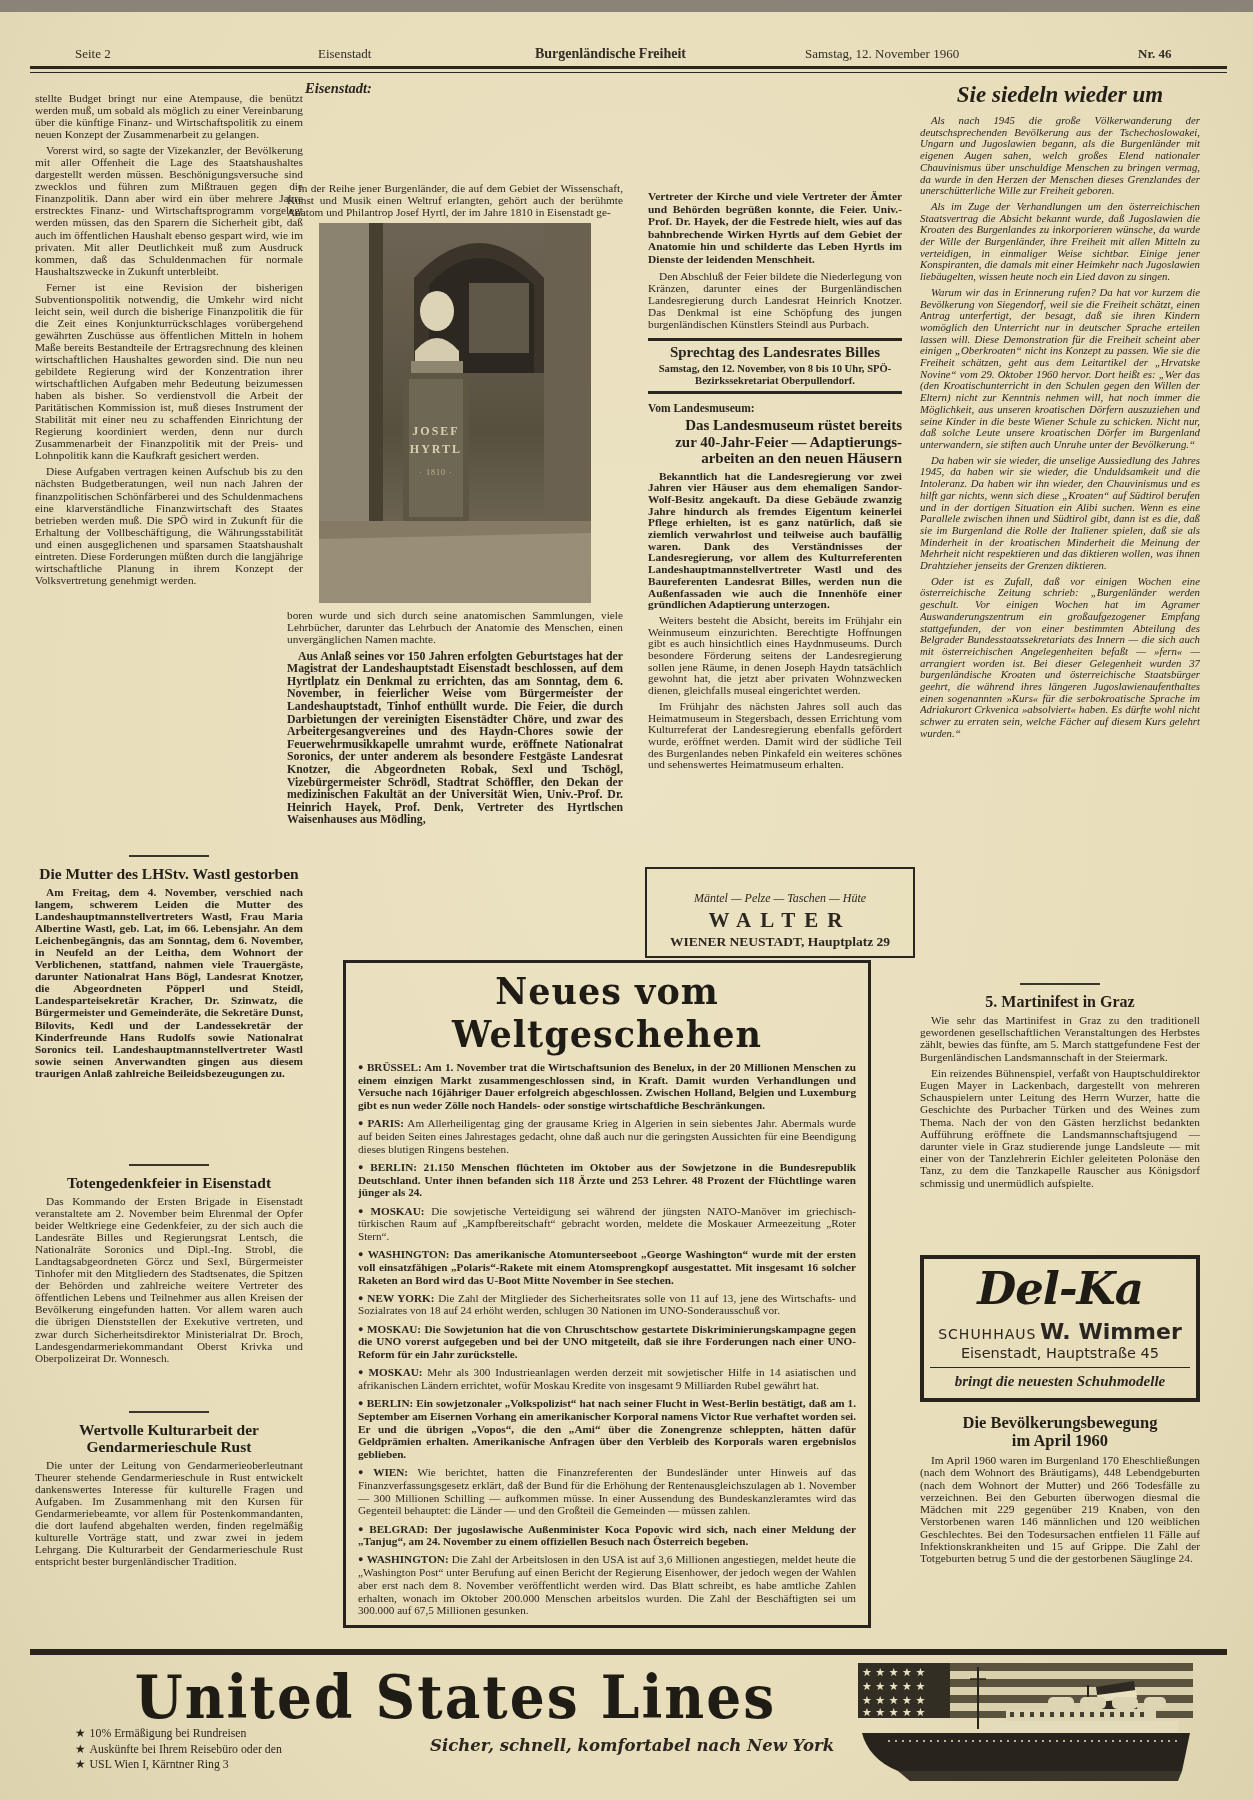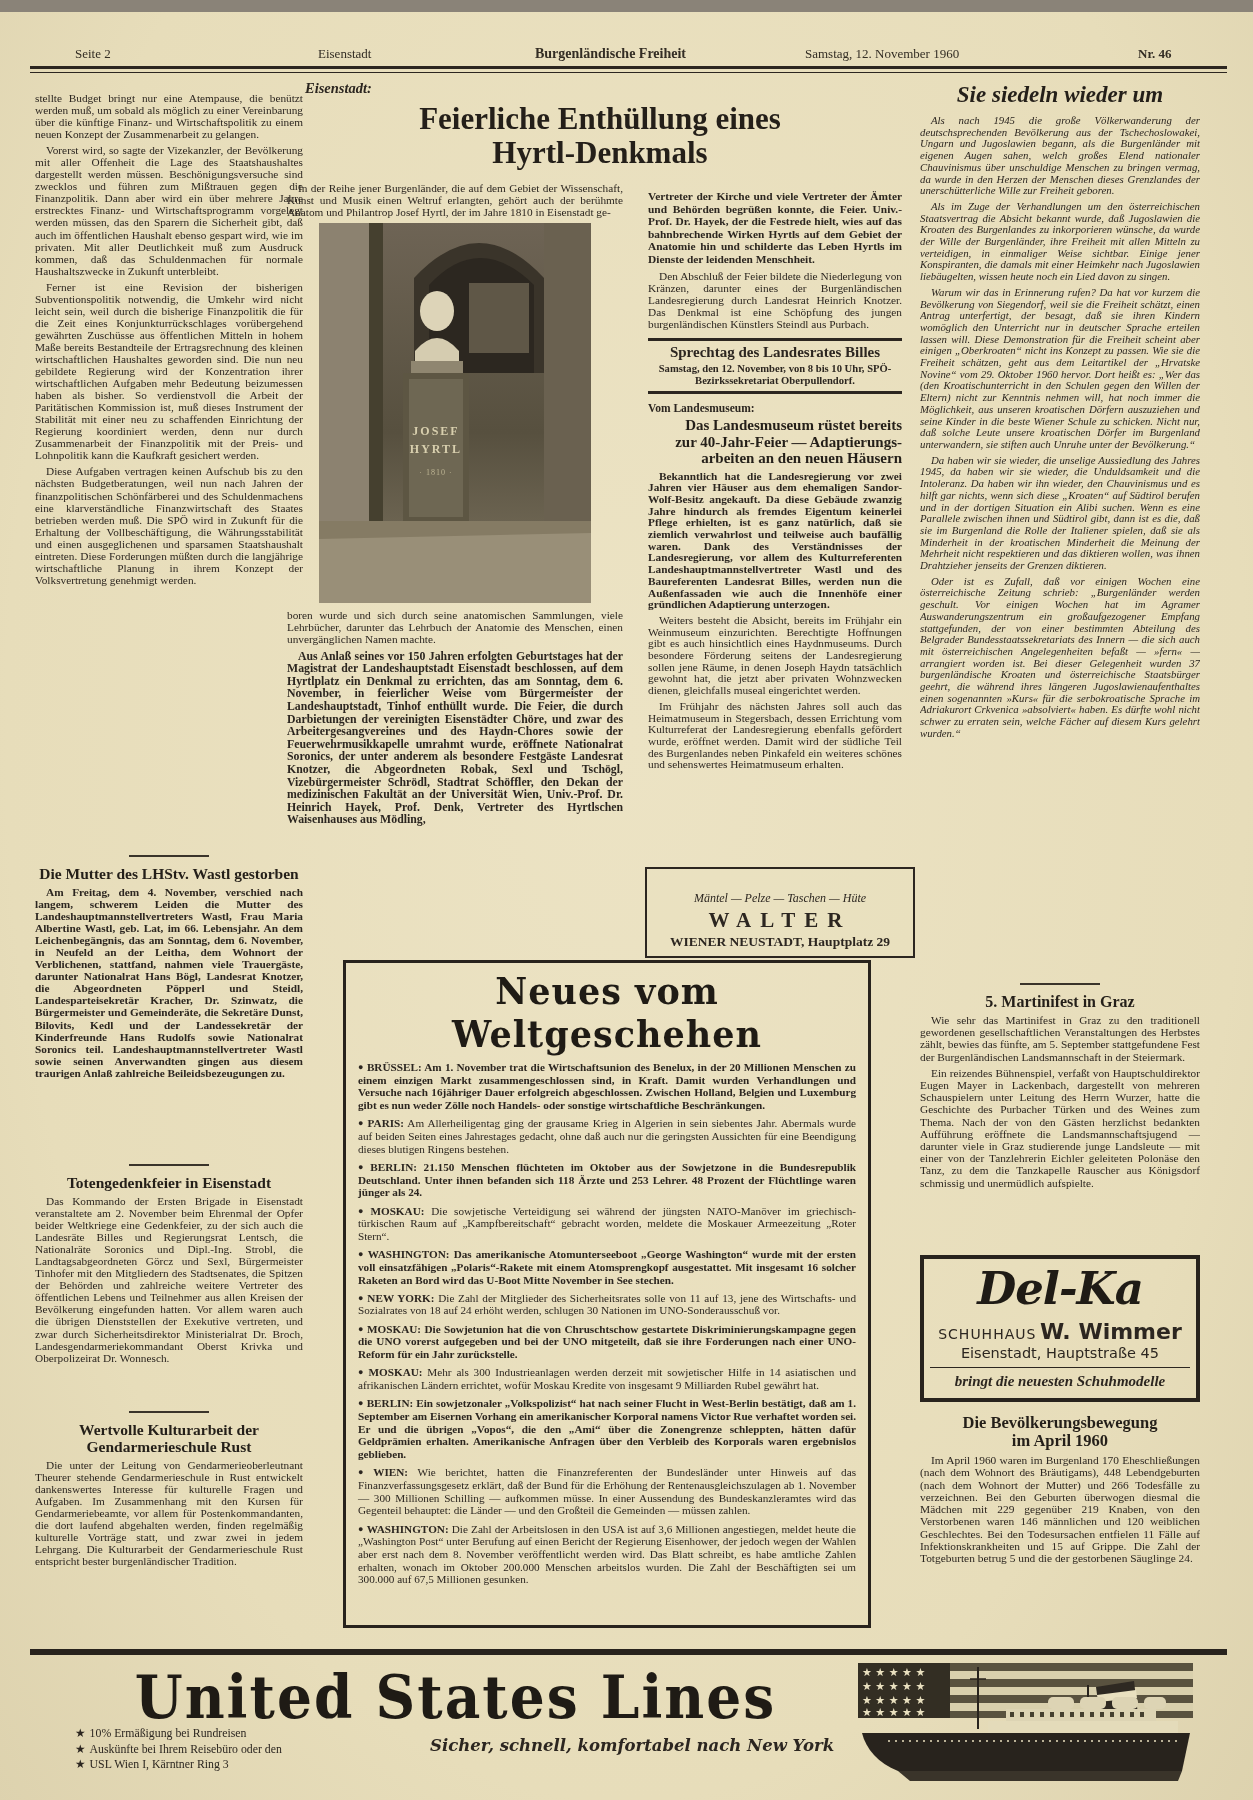--- a/index.html
+++ b/index.html
@@ -105,24 +105,20 @@
       <p class="body-txt ind">Das Kommando der Ersten Brigade in Eisenstadt veranstaltete am 2. November beim Ehrenmal der Opfer beider Weltkriege eine Gedenkfeier, zu der sich auch die Landesräte Billes und Regierungsrat Lentsch, die Nationalräte Soronics und Dipl.-Ing. Strobl, die Landtagsabgeordneten Görcz und Sexl, Bürgermeister Tinhofer mit den Mitgliedern des Stadtsenates, die Spitzen der Behörden und zahlreiche weitere Vertreter des öffentlichen Lebens und Teilnehmer aus allen Kreisen der Bevölkerung eingefunden hatten. Vor allem waren auch die übrigen Dienststellen der Exekutive vertreten, und zwar durch Sicherheitsdirektor Ministerialrat Dr. Broch, Landesgendarmeriekommandant Oberst Krivka und Oberpolizeirat Dr. Wonnesch.</p>
     </div>
     <div class="sep"></div>
     <div class="block" style="height:192px;">
       <div class="art-head">Wertvolle Kulturarbeit der Gendarmerieschule Rust</div>
       <p class="body-txt ind">Die unter der Leitung von Gendarmerieoberleutnant Theurer stehende Gendarmerieschule in Rust entwickelt dankenswertes Interesse für kulturelle Fragen und Aufgaben. Im Zusammenhang mit den Kursen für Gendarmeriebeamte, vor allem für Postenkommandanten, die dort laufend abgehalten werden, finden regelmäßig kulturelle Vorträge statt, und zwar zwei in jedem Lehrgang. Die Kulturarbeit der Gendarmerieschule Rust entspricht bester burgenländischer Tradition.</p>
     </div>
   </div>
 
   <div id="hyrtl-kicker" class="abs">Eisenstadt:</div>
-  <div id="hyrtl-headline" class="abs headline">
-    <div>Feierliche Enthüllung eines</div>
-    <div>Hyrtl-Denkmals</div>
-  </div>
 
   <div id="hyrtl-col2" class="abs">
     <p class="body-txt ind">In der Reihe jener Burgenländer, die auf dem Gebiet der Wissenschaft, Kunst und Musik einen Weltruf erlangten, gehört auch der berühmte Anatom und Philantrop Josef Hyrtl, der im Jahre 1810 in Eisenstadt ge-</p>
     <svg id="photo" width="272" height="380" viewBox="0 0 272 380">
       <defs>
         <linearGradient id="pg" x1="0" y1="0" x2="0" y2="1">
           <stop offset="0" stop-color="#6e6455"></stop>
             <stop offset="0.55" stop-color="#57503f"></stop>
             <stop offset="1" stop-color="#7d7460"></stop>
         </linearGradient>
@@ -180,36 +176,37 @@
     <div class="welt-item wbold"><span class="wbullet">●</span><span class="city">BRÜSSEL:</span> <span>Am 1. November trat die Wirtschaftsunion des Benelux, in der 20 Millionen Menschen zu einem einzigen Markt zusammengeschlossen sind, in Kraft. Damit wurden Verhandlungen und Versuche nach 16jähriger Dauer erfolgreich abgeschlossen. Zwischen Holland, Belgien und Luxemburg gibt es nun weder Zölle noch Handels- oder sonstige wirtschaftliche Beschränkungen.</span></div>
     <div class="welt-item"><span class="wbullet">●</span><span class="city">PARIS:</span> <span>Am Allerheiligentag ging der grausame Krieg in Algerien in sein siebentes Jahr. Abermals wurde auf beiden Seiten eines Jahrestages gedacht, ohne daß auch nur die geringsten Aussichten für eine Beendigung dieses blutigen Ringens bestehen.</span></div>
     <div class="welt-item wbold"><span class="wbullet">●</span><span class="city">BERLIN:</span> <span>21.150 Menschen flüchteten im Oktober aus der Sowjetzone in die Bundesrepublik Deutschland. Unter ihnen befanden sich 118 Ärzte und 253 Lehrer. 48 Prozent der Flüchtlinge waren jünger als 24.</span></div>
     <div class="welt-item"><span class="wbullet">●</span><span class="city">MOSKAU:</span> <span>Die sowjetische Verteidigung sei während der jüngsten NATO-Manöver im griechisch-türkischen Raum auf „Kampfbereitschaft“ gebracht worden, meldete die Moskauer Armeezeitung „Roter Stern“.</span></div>
     <div class="welt-item wbold"><span class="wbullet">●</span><span class="city">WASHINGTON:</span> <span>Das amerikanische Atomunterseeboot „George Washington“ wurde mit der ersten voll einsatzfähigen „Polaris“-Rakete mit einem Atomsprengkopf ausgestattet. Mit insgesamt 16 solcher Raketen an Bord wird das U-Boot Mitte November in See stechen.</span></div>
     <div class="welt-item"><span class="wbullet">●</span><span class="city">NEW YORK:</span> <span>Die Zahl der Mitglieder des Sicherheitsrates solle von 11 auf 13, jene des Wirtschafts- und Sozialrates von 18 auf 24 erhöht werden, schlugen 30 Nationen im UNO-Sonderausschuß vor.</span></div>
     <div class="welt-item wbold"><span class="wbullet">●</span><span class="city">MOSKAU:</span> <span>Die Sowjetunion hat die von Chruschtschow gestartete Diskriminierungskampagne gegen die UNO vorerst aufgegeben und bei der UNO mitgeteilt, daß sie ihre Forderungen nach einer UNO-Reform für ein Jahr zurückstelle.</span></div>
     <div class="welt-item"><span class="wbullet">●</span><span class="city">MOSKAU:</span> <span>Mehr als 300 Industrieanlagen werden derzeit mit sowjetischer Hilfe in 14 asiatischen und afrikanischen Ländern errichtet, wofür Moskau Kredite von insgesamt 9 Milliarden Rubel gewährt hat.</span></div>
     <div class="welt-item wbold"><span class="wbullet">●</span><span class="city">BERLIN:</span> <span>Ein sowjetzonaler „Volkspolizist“ hat nach seiner Flucht in West-Berlin bestätigt, daß am 1. September am Eisernen Vorhang ein amerikanischer Korporal namens Victor Rue verhaftet worden sei. Er und die übrigen „Vopos“, die den „Ami“ über die Zonengrenze schleppten, hätten dafür Geldprämien erhalten. Amerikanische Anfragen über den Verbleib des Korporals waren ergebnislos geblieben.</span></div>
     <div class="welt-item"><span class="wbullet">●</span><span class="city">WIEN:</span> <span>Wie berichtet, hatten die Finanzreferenten der Bundesländer unter Hinweis auf das Finanzverfassungsgesetz erklärt, daß der Bund für die Erhöhung der Rentenausgleichszulagen ab 1. November — 300 Millionen Schilling — aufkommen müsse. In einer Aussendung des Bundeskanzleramtes wird das Gegenteil behauptet: die Länder — und den Großteil die Gemeinden — müssen zahlen.</span></div>
+    <div class="welt-item wbold"><span class="wbullet">●</span><span class="city">BELGRAD:</span> <span>Der jugoslawische Außenminister Koca Popovic wird sich, nach einer Meldung der „Tanjug“, am 24. November zu einem offiziellen Besuch nach Österreich begeben.</span></div>
     <div class="welt-item"><span class="wbullet">●</span><span class="city">WASHINGTON:</span> <span>Die Zahl der Arbeitslosen in den USA ist auf 3,6 Millionen angestiegen, meldet heute die „Washington Post“ unter Berufung auf einen Bericht der Regierung Eisenhower, der jedoch wegen der Wahlen aber erst nach dem 8. November veröffentlicht werden wird. Das Blatt schreibt, es habe amtliche Zahlen erhalten, wonach im Oktober 200.000 Menschen arbeitslos wurden. Die Zahl der Beschäftigten sei um 300.000 auf 67,5 Millionen gesunken.</span></div>
   </div>
 
   <div id="col4" class="abs">
     <div id="siedeln-block" class="sied">
       <div id="siedeln-head">Sie siedeln wieder um</div>
       <p class="ind">Als nach 1945 die große Völkerwanderung der deutschsprechenden Bevölkerung aus der Tschechoslowakei, Ungarn und Jugoslawien begann, als die Burgenländer mit eigenen Augen sahen, welch großes Elend nationaler Chauvinismus über unschuldige Menschen zu bringen vermag, da wurde in den Herzen der Menschen dieses Grenzlandes der unerschütterliche Wille zur Freiheit geboren.</p>
       <p class="ind">Als im Zuge der Verhandlungen um den österreichischen Staatsvertrag die Absicht bekannt wurde, daß Jugoslawien die Kroaten des Burgenlandes zu inkorporieren wünsche, da wurde der Wille der Burgenländer, ihre Freiheit mit allen Mitteln zu verteidigen, in einmaliger Weise sichtbar. Einige jener Konspiranten, die damals mit einer Heimkehr nach Jugoslawien liebäugelten, wissen heute noch ein Lied davon zu singen.</p>
       <p class="ind">Warum wir das in Erinnerung rufen? Da hat vor kurzem die Bevölkerung von Siegendorf, weil sie die Freiheit schätzt, einen Antrag unterfertigt, der besagt, daß sie ihren Kindern womöglich den Unterricht nur in deutscher Sprache erteilen lassen will. Diese Demonstration für die Freiheit scheint aber einigen „Oberkroaten“ nicht ins Konzept zu passen. Wie sie die Freiheit schätzen, geht aus dem Leitartikel der „Hrvatske Novine“ vom 29. Oktober 1960 hervor. Dort heißt es: „Wer das (den Kroatischunterricht in den Schulen gegen den Willen der Eltern) nicht zur Kenntnis nehmen will, hat noch immer die Möglichkeit, aus unseren kroatischen Dörfern auszuziehen und seine Kinder in die beste Wiener Schule zu schicken. Nicht nur, daß solche Leute unsere kroatischen Dörfer im Burgenland unterwandern, sie stiften auch Unruhe unter der Bevölkerung.“</p>
       <p class="ind">Da haben wir sie wieder, die unselige Aussiedlung des Jahres 1945, da haben wir sie wieder, die Unduldsamkeit und die Intoleranz. Da haben wir ihn wieder, den Chauvinismus und es hilft gar nichts, wenn sich diese „Kroaten“ auf Südtirol berufen und in der dortigen Situation ein Alibi suchen. Wenn es eine Parallele zwischen ihnen und Südtirol gibt, dann ist es die, daß sie im Burgenland die Rolle der Italiener spielen, daß sie als Minderheit in der kroatischen Minderheit die Meinung der Mehrheit nicht respektieren und das diktieren wollen, was ihnen Drahtzieher jenseits der Grenzen diktieren.</p>
       <p class="ind">Oder ist es Zufall, daß vor einigen Wochen eine österreichische Zeitung schrieb: „Burgenländer werden geschult. Vor einigen Wochen hat im Agramer Auswanderungszentrum ein großaufgezogener Empfang stattgefunden, der von einer bestimmten Abteilung des Belgrader Bundesstaatssekretariats des Innern — die sich auch mit österreichischen Angelegenheiten befaßt — »fern« — arrangiert worden ist. Bei dieser Gelegenheit wurden 37 burgenländische Kroaten und österreichische Staatsbürger geehrt, die während ihres längeren Jugoslawienaufenthaltes einen sogenannten »Kurs« für die serbokroatische Sprache im Adriakurort Crkvenica »absolviert« haben. Es dürfte wohl nicht schwer zu erraten sein, welche Fächer auf diesem Kurs gelehrt wurden.“</p>
     </div>
     <div class="sep"></div>
     <div id="martini-block">
       <div class="art-head" style="font-size:16px;">5. Martinifest in Graz</div>
-      <p class="ind">Wie sehr das Martinifest in Graz zu den traditionell gewordenen gesellschaftlichen Veranstaltungen des Herbstes zählt, bewies das fünfte, am 5. September stattgefundene Fest der Burgenländischen Landsmannschaft in der Steiermark.</p>
+      <p class="ind">Wie sehr das Martinifest in Graz zu den traditionell gewordenen gesellschaftlichen Veranstaltungen des Herbstes zählt, bewies das fünfte, am 5. March stattgefundene Fest der Burgenländischen Landsmannschaft in der Steiermark.</p>
       <p class="ind">Ein reizendes Bühnenspiel, verfaßt von Hauptschuldirektor Eugen Mayer in Lackenbach, dargestellt von mehreren Schauspielern unter Leitung des Herrn Wurzer, hatte die Geschichte des Purbacher Türken und des Weines zum Thema. Nach der von den Gästen herzlichst bedankten Aufführung eröffnete die Landsmannschaftsjugend — darunter viele in Graz studierende junge Landsleute — mit einer von der Tanzlehrerin Eichler geleiteten Polonäse den Tanz, zu dem die Tanzkapelle Rauscher aus Königsdorf schmissig und unermüdlich aufspielte.</p>
     </div>
     <div id="delka">
       <div class="logo">Del-Ka</div>
       <div class="l1"><span class="pfx">SCHUHHAUS</span> <span class="nm">W. Wimmer</span></div>
       <div class="l2">Eisenstadt, Hauptstraße 45</div>
       <div class="l3">bringt die neuesten Schuhmodelle</div>
     </div>
     <div>
       <div class="art-head" id="bev-head">

